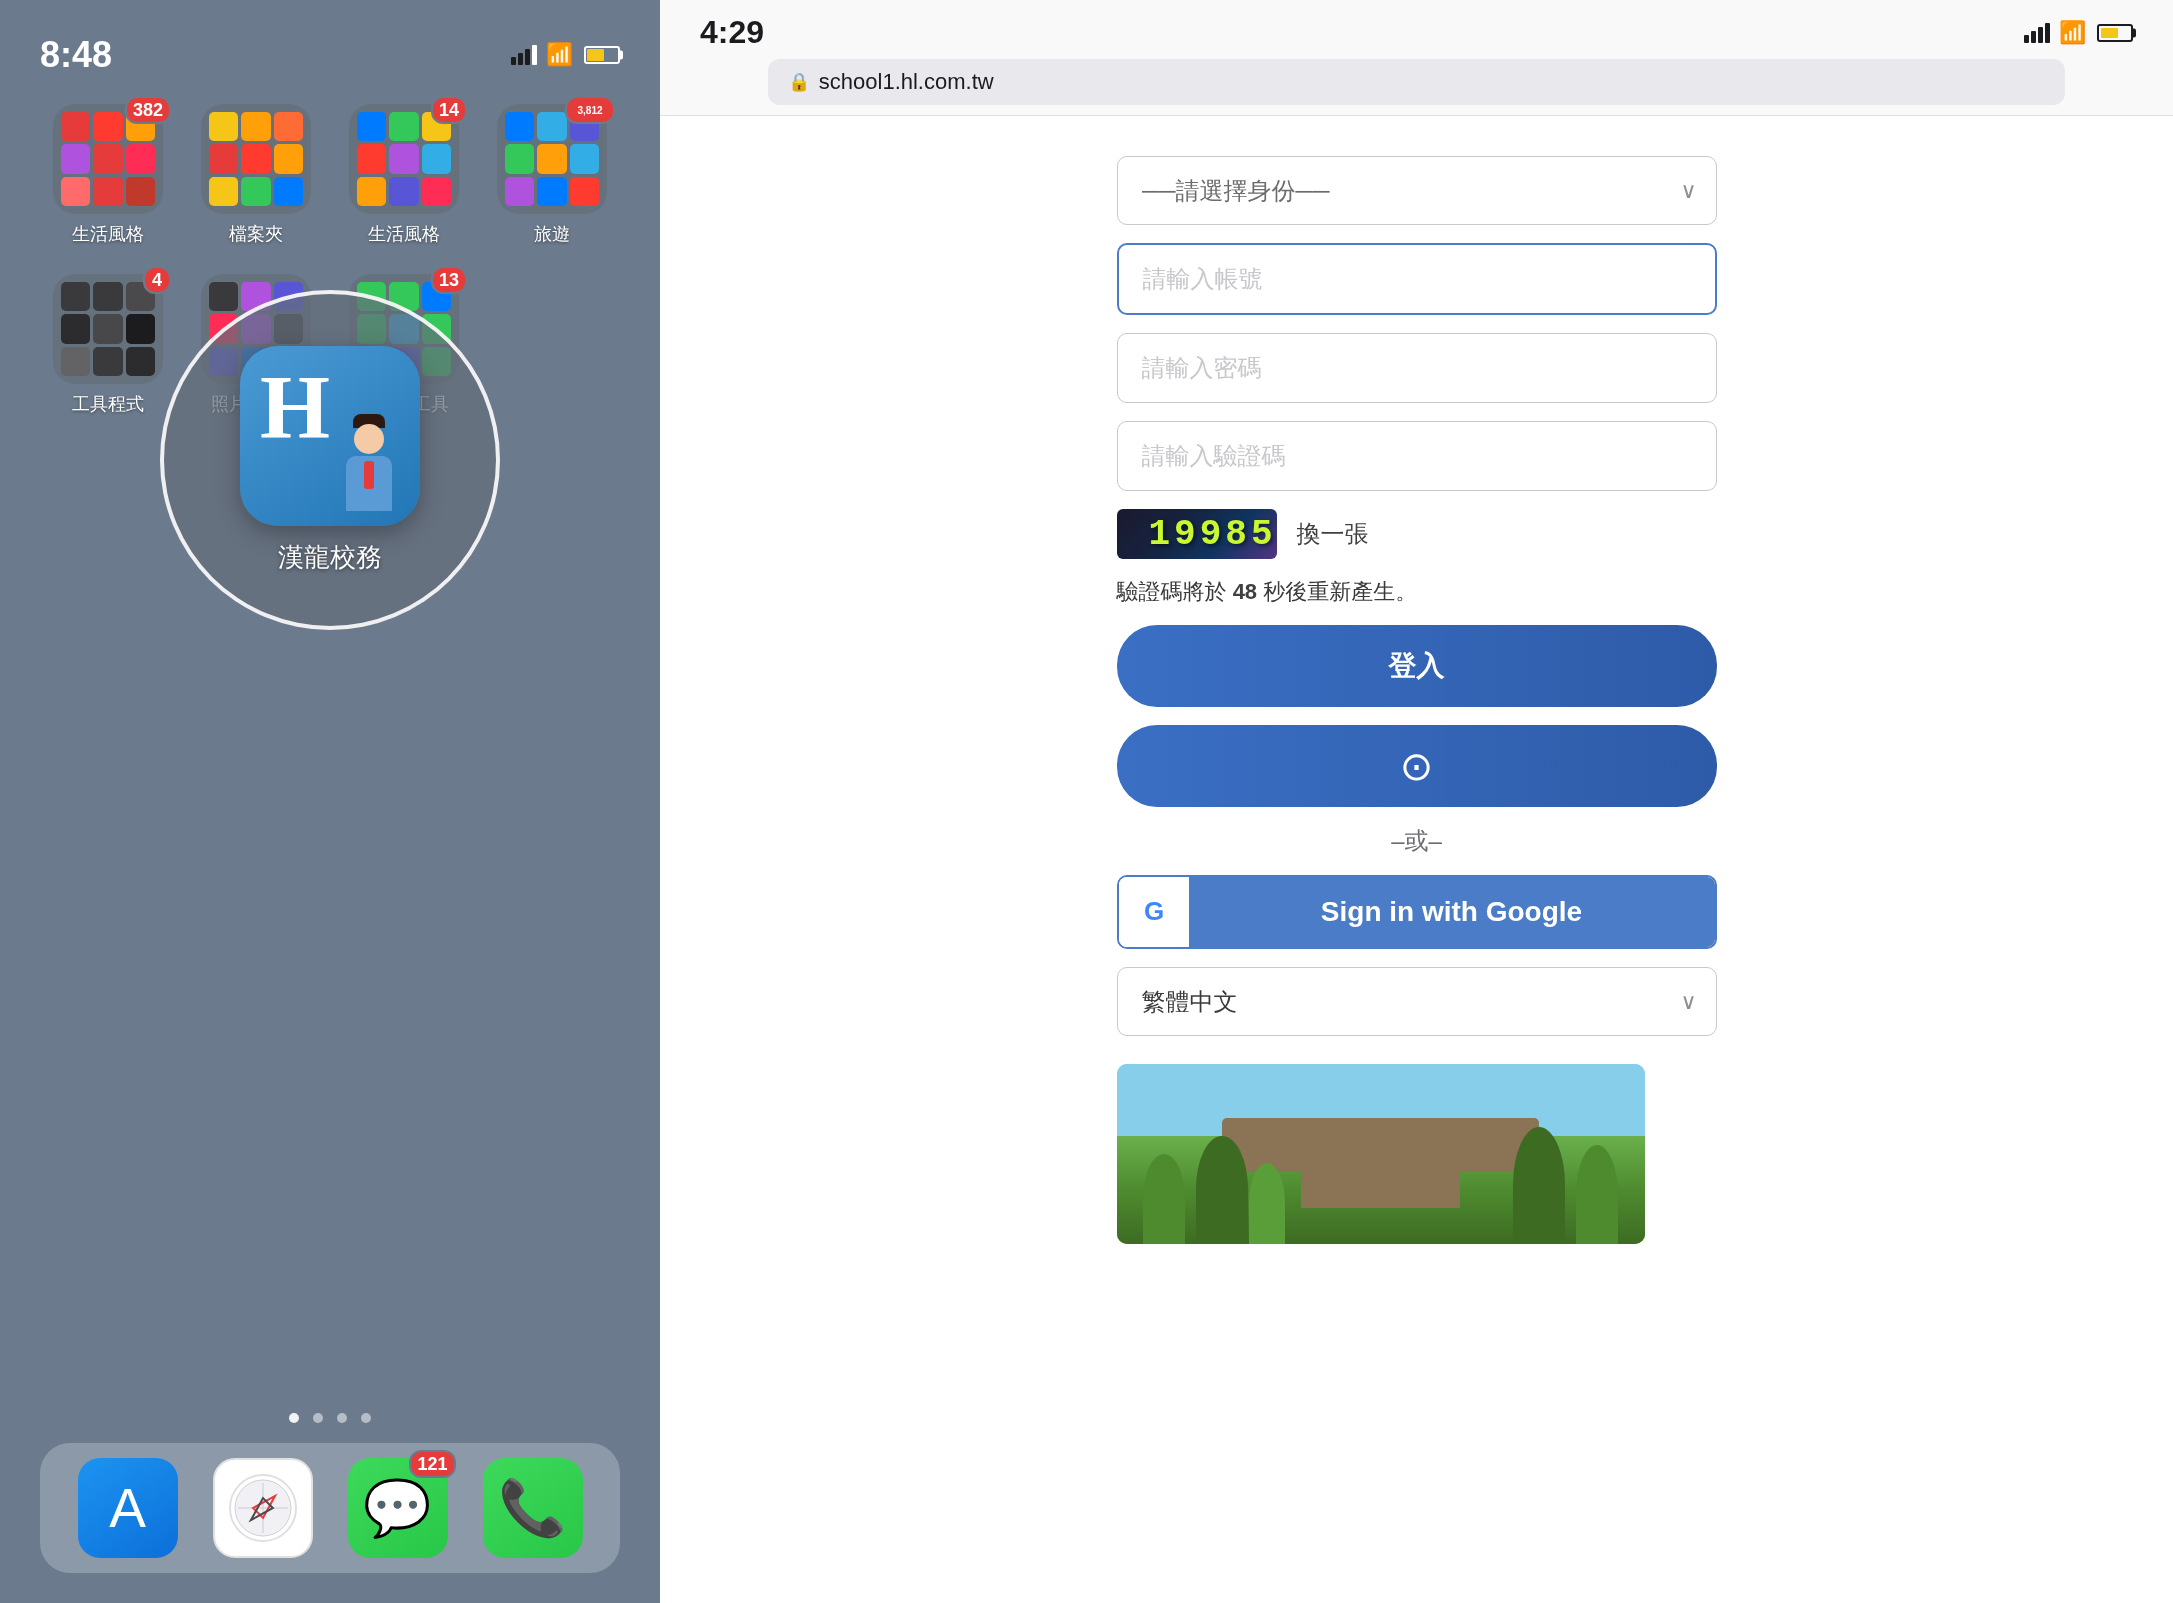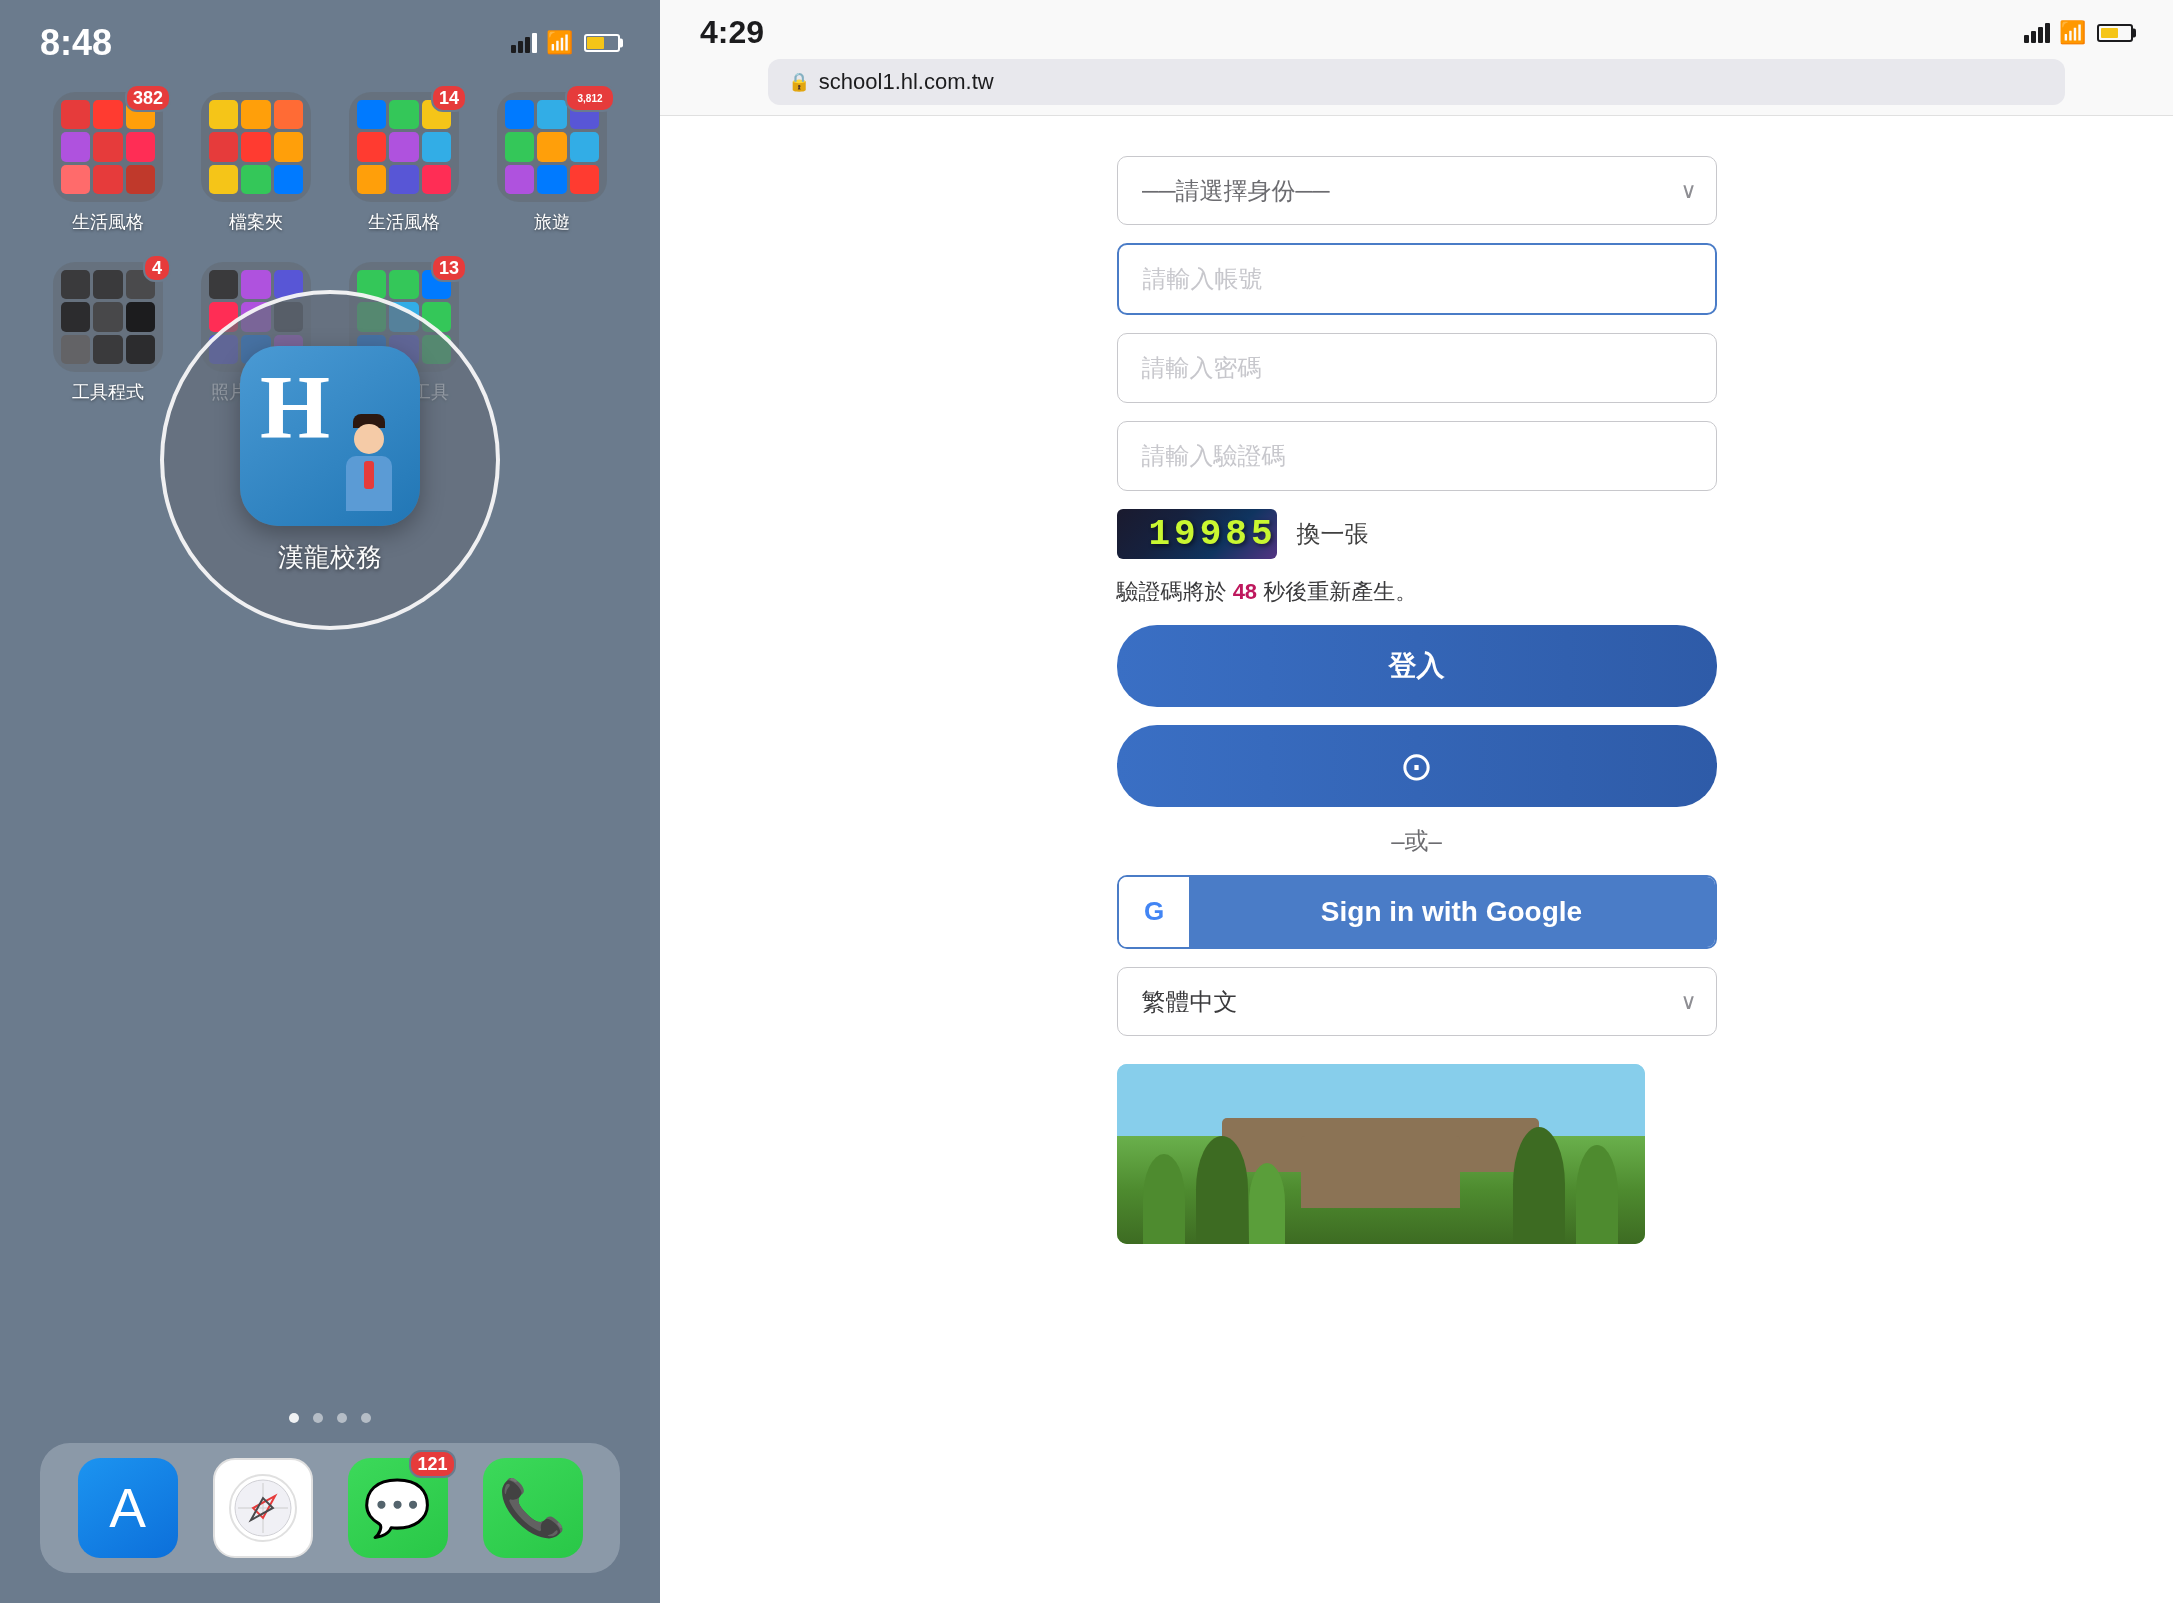--- a/index.html
+++ b/index.html
@@ -21,21 +21,21 @@
       display: flex;
       flex-direction: column;
       align-items: center;
     }
 
     .status-bar-left {
       width: 100%;
       display: flex;
       justify-content: space-between;
       align-items: center;
-      padding: 22px 40px 8px;
+      padding: 34px 40px 8px;
       color: white;
     }
     .status-time-left {
       font-size: 36px;
       font-weight: 600;
     }
     .status-icons-left {
       display: flex;
       align-items: center;
       gap: 10px;
@@ -779,21 +779,21 @@
 
       <div class="captcha-row">
         <div class="captcha-image">
           <span>19985</span>
         </div>
         <a class="refresh-link">換一張</a>
       </div>
 
       <div style="font-size:22px;color:#3a3a3c;">
         <span>驗證碼將於</span>
-        <span style="color:#be185d;font-weight:600;">48</span>
+        <span style="color:#404040;font-weight:600;">48</span>
         <span>秒後重新產生。</span>
       </div>
 
       <button class="login-button">登入</button>
 
       <button class="biometric-button">
         <span>⊙</span>
       </button>
 
       <div class="or-divider">–或–</div>

